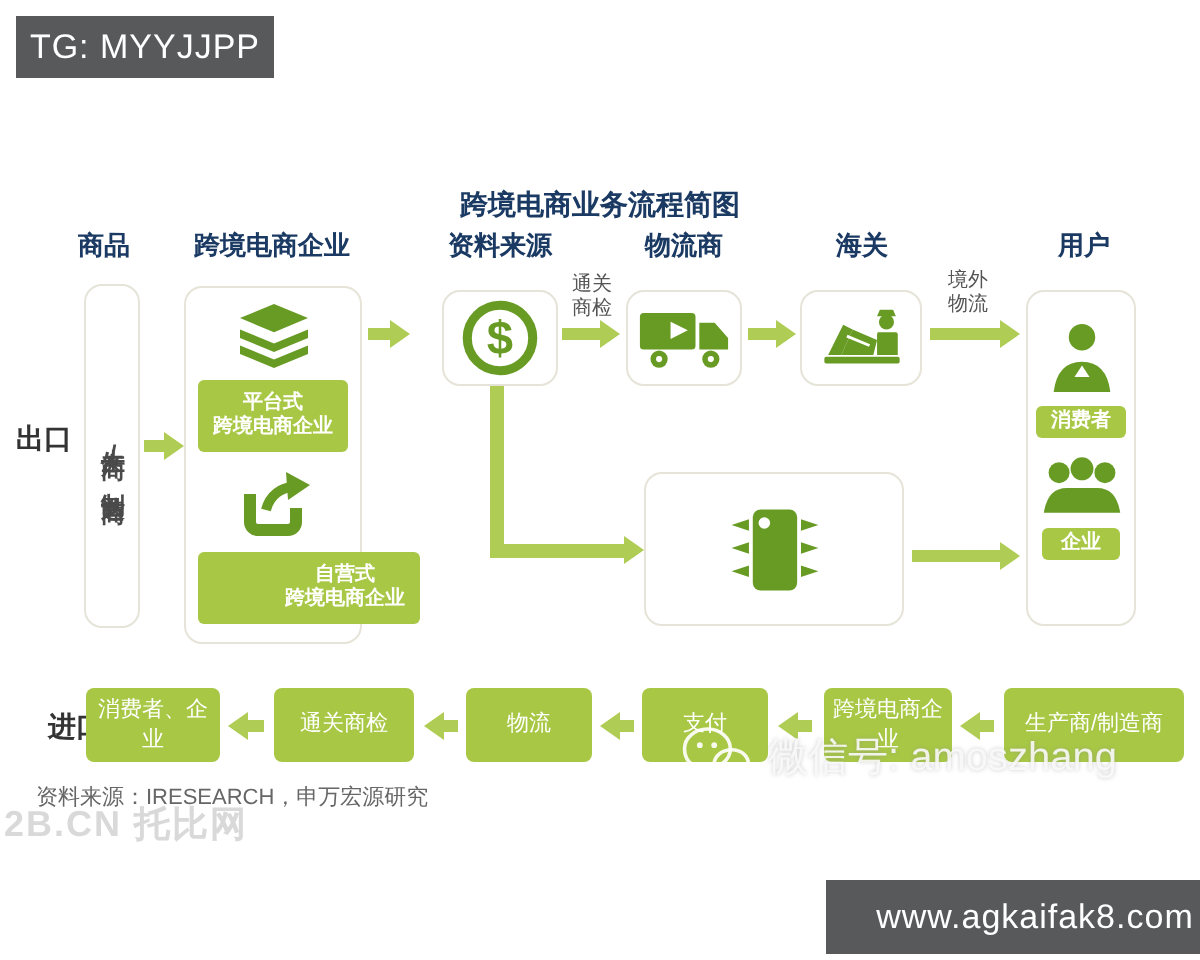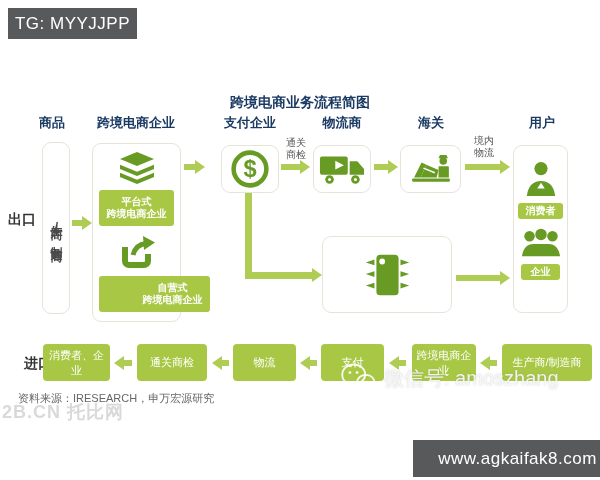--- a/index.html
+++ b/index.html
@@ -45,21 +45,21 @@
 <div class="page">
 
   <div class="abs badge" style="left:8px;top:8px;width:129px;height:31px;">
     <span>TG: MYYJJPP</span>
   </div>
 
   <div class="abs title" style="left:180px;top:94px;width:240px;">跨境电商业务流程简图</div>
 
   <div class="abs colhead" style="left:28px;top:114px;width:48px;">商品</div>
   <div class="abs colhead" style="left:93px;top:114px;width:86px;">跨境电商企业</div>
-  <div class="abs colhead" style="left:216px;top:114px;width:68px;">支付企业</div>
+  <div class="abs colhead" style="left:216px;top:114px;width:68px;">资料来源</div>
   <div class="abs colhead" style="left:316px;top:114px;width:52px;">物流商</div>
   <div class="abs colhead" style="left:411px;top:114px;width:40px;">海关</div>
   <div class="abs colhead" style="left:522px;top:114px;width:40px;">用户</div>
 
   <div class="abs side-label" style="left:8px;top:211px;">出口</div>
 
   <div class="abs wbox" style="left:42px;top:142px;width:28px;height:172px;">
     <div class="vtext">生产商/制造商</div>
   </div>
 
@@ -138,21 +138,21 @@
         <path d="M4 26 L12 10 L17 12.5 L11 26 Z" fill="var(--icon-green,#689b24)"></path>
         <path d="M11 26 L17 12.5 L30 18 L28 26 Z" fill="var(--icon-green,#689b24)"></path>
         <path d="M14 16 L26 21" stroke="#fff" stroke-width="1.5"></path>
         <circle cx="35" cy="8.5" r="4" fill="var(--icon-green,#689b24)"></circle>
         <path d="M30 5.5 h10 l-1.5 -3.5 h-7 z" fill="var(--icon-green,#689b24)"></path>
         <path d="M30.5 14 h9.5 q1 0 1 1.5 v10.5 h-11 v-10.5 q0 -1.5 0.5 -1.5 z" fill="var(--icon-green,#689b24)"></path>
       </svg>
     </span>
   </div>
 
-  <div class="abs small-note" style="left:472px;top:135px;width:24px;">境内物流</div>
+  <div class="abs small-note" style="left:472px;top:135px;width:24px;">境外物流</div>
   <div class="arr arr-r" style="left:465px;top:160px;width:45px;height:14px;">
       <span class="bd"></span>
       <span class="hd"></span>
     </div>
 
   <div class="abs wbox" style="left:513px;top:145px;width:55px;height:168px;"></div>
   <div class="abs icon" style="left:522px;top:158px;width:38px;height:42px;">
     <svg width="34" height="38" viewBox="0 0 36 40">
       <circle cx="18" cy="9" r="7" fill="var(--icon-green,#689b24)"></circle>
       <path d="M3 38 q2 -16 15 -16 q13 0 15 16 z" fill="var(--icon-green,#689b24)"></path>

